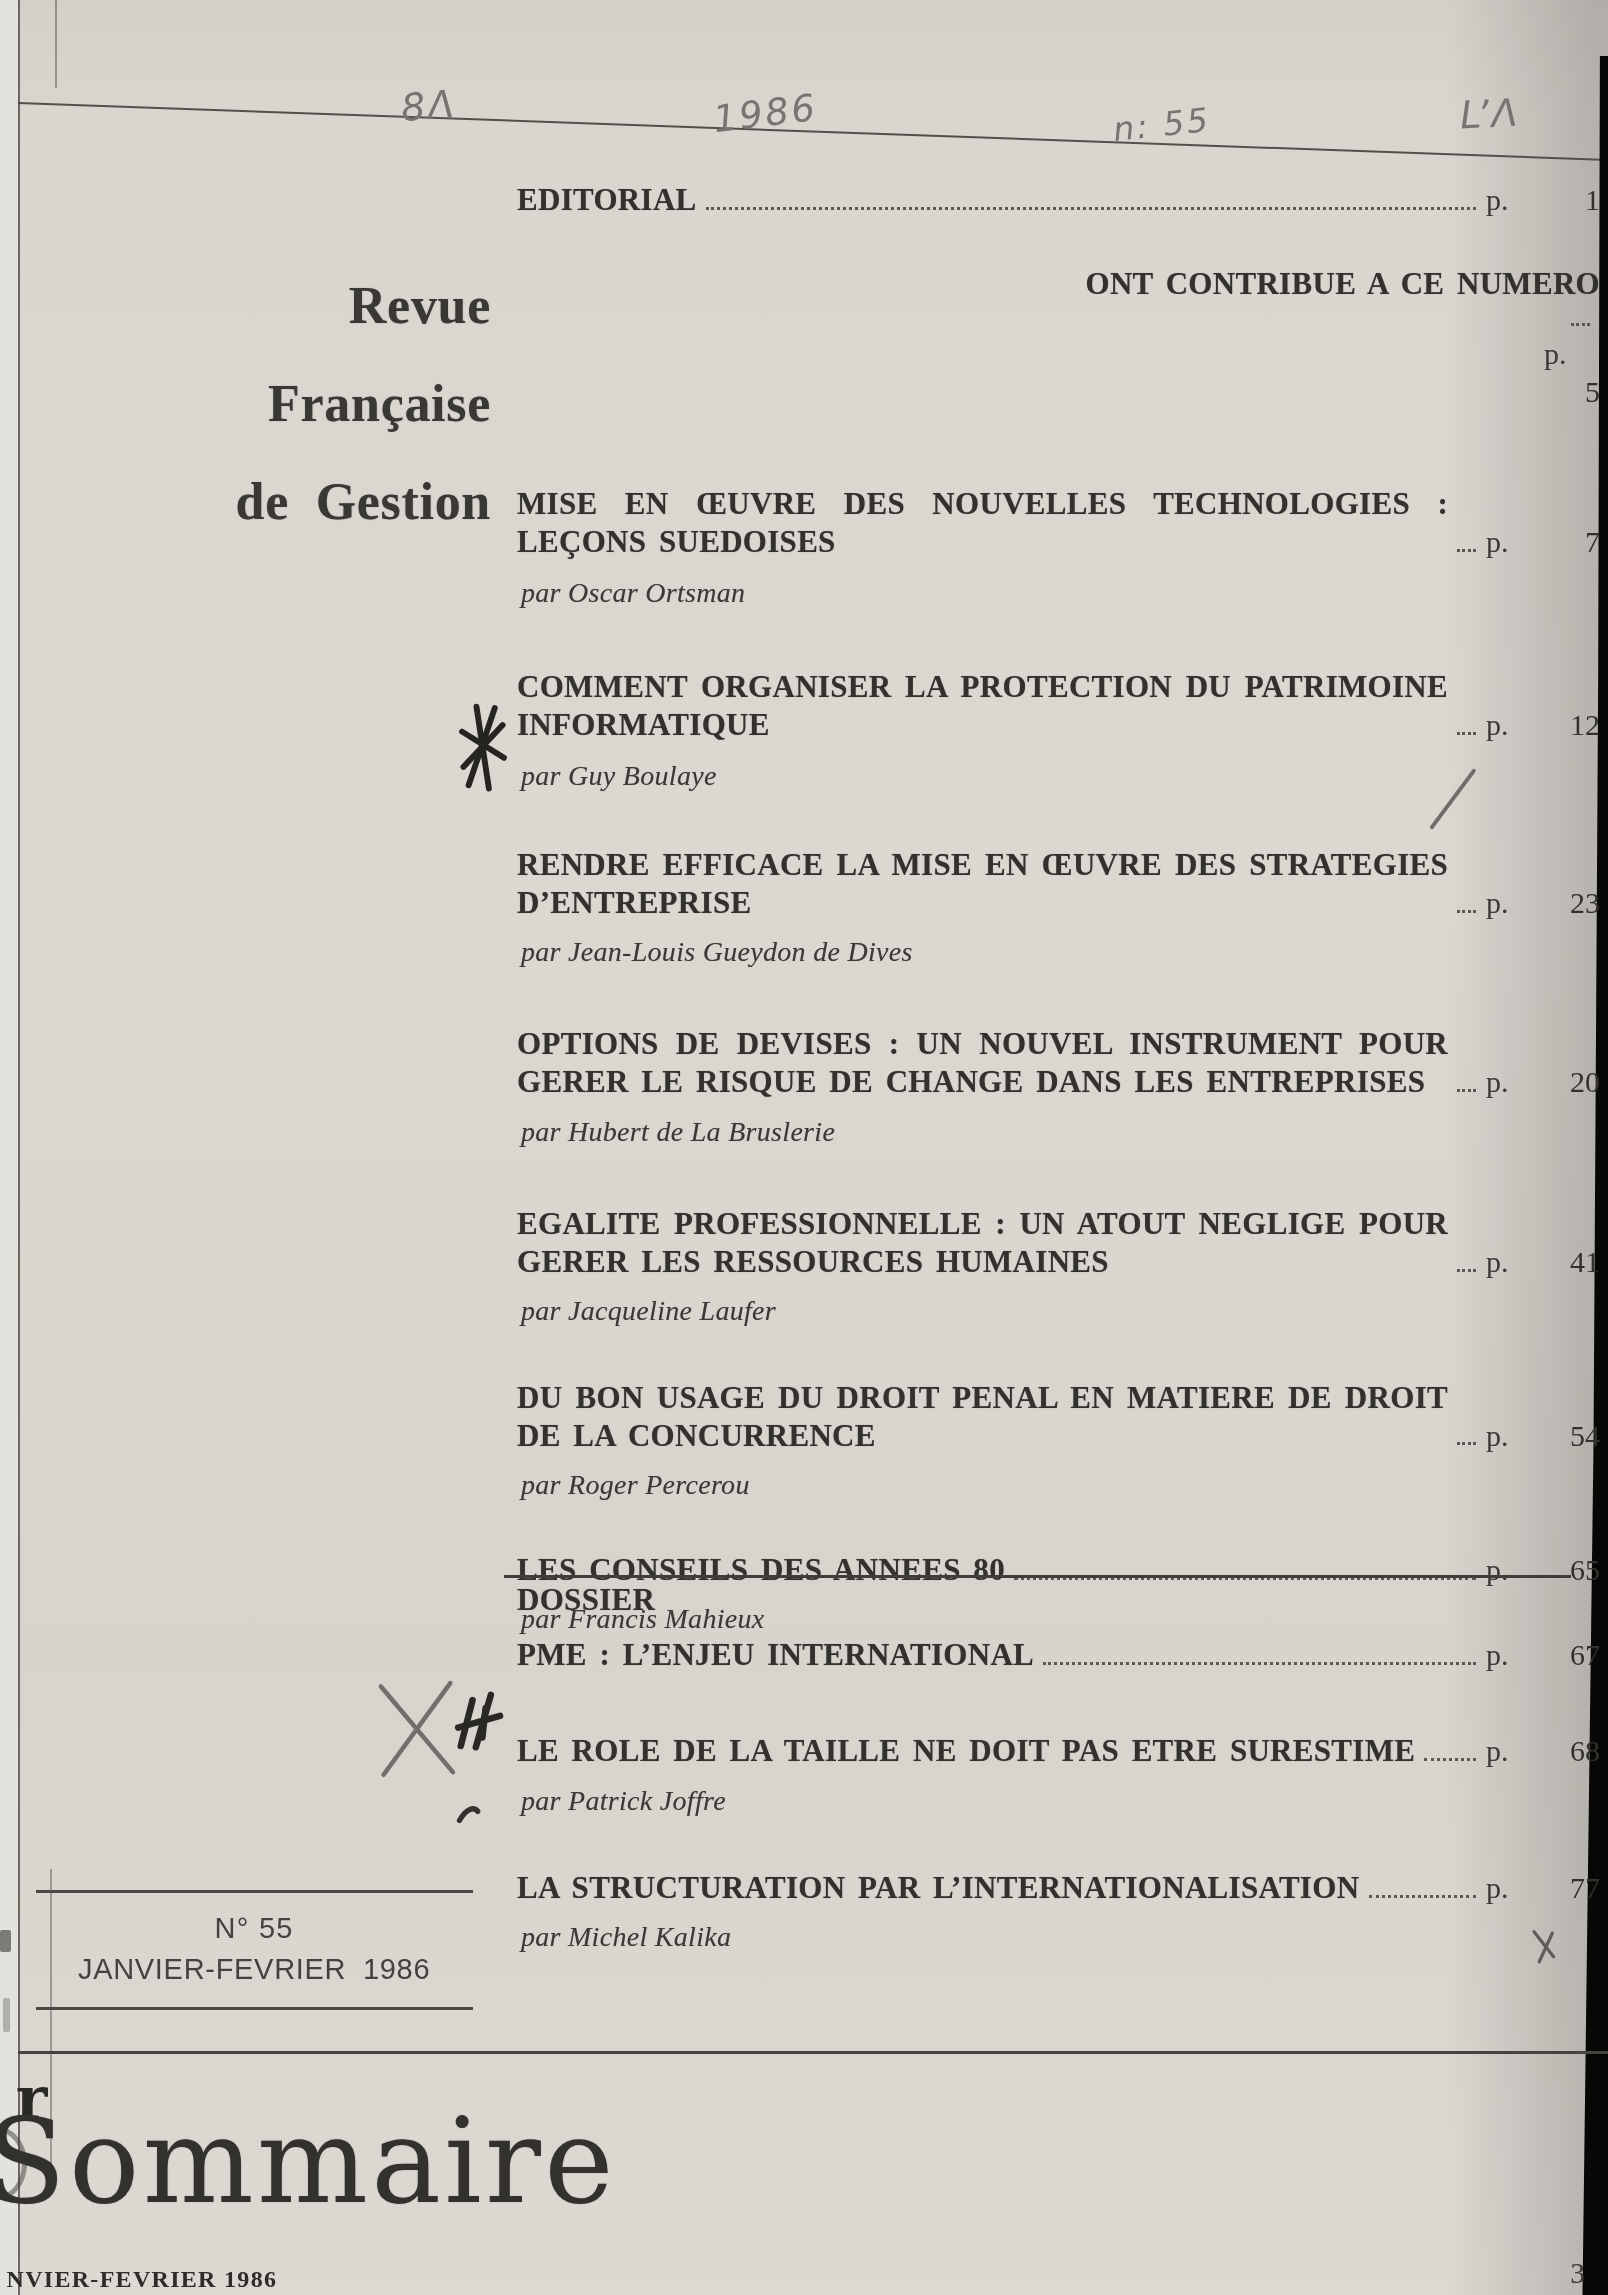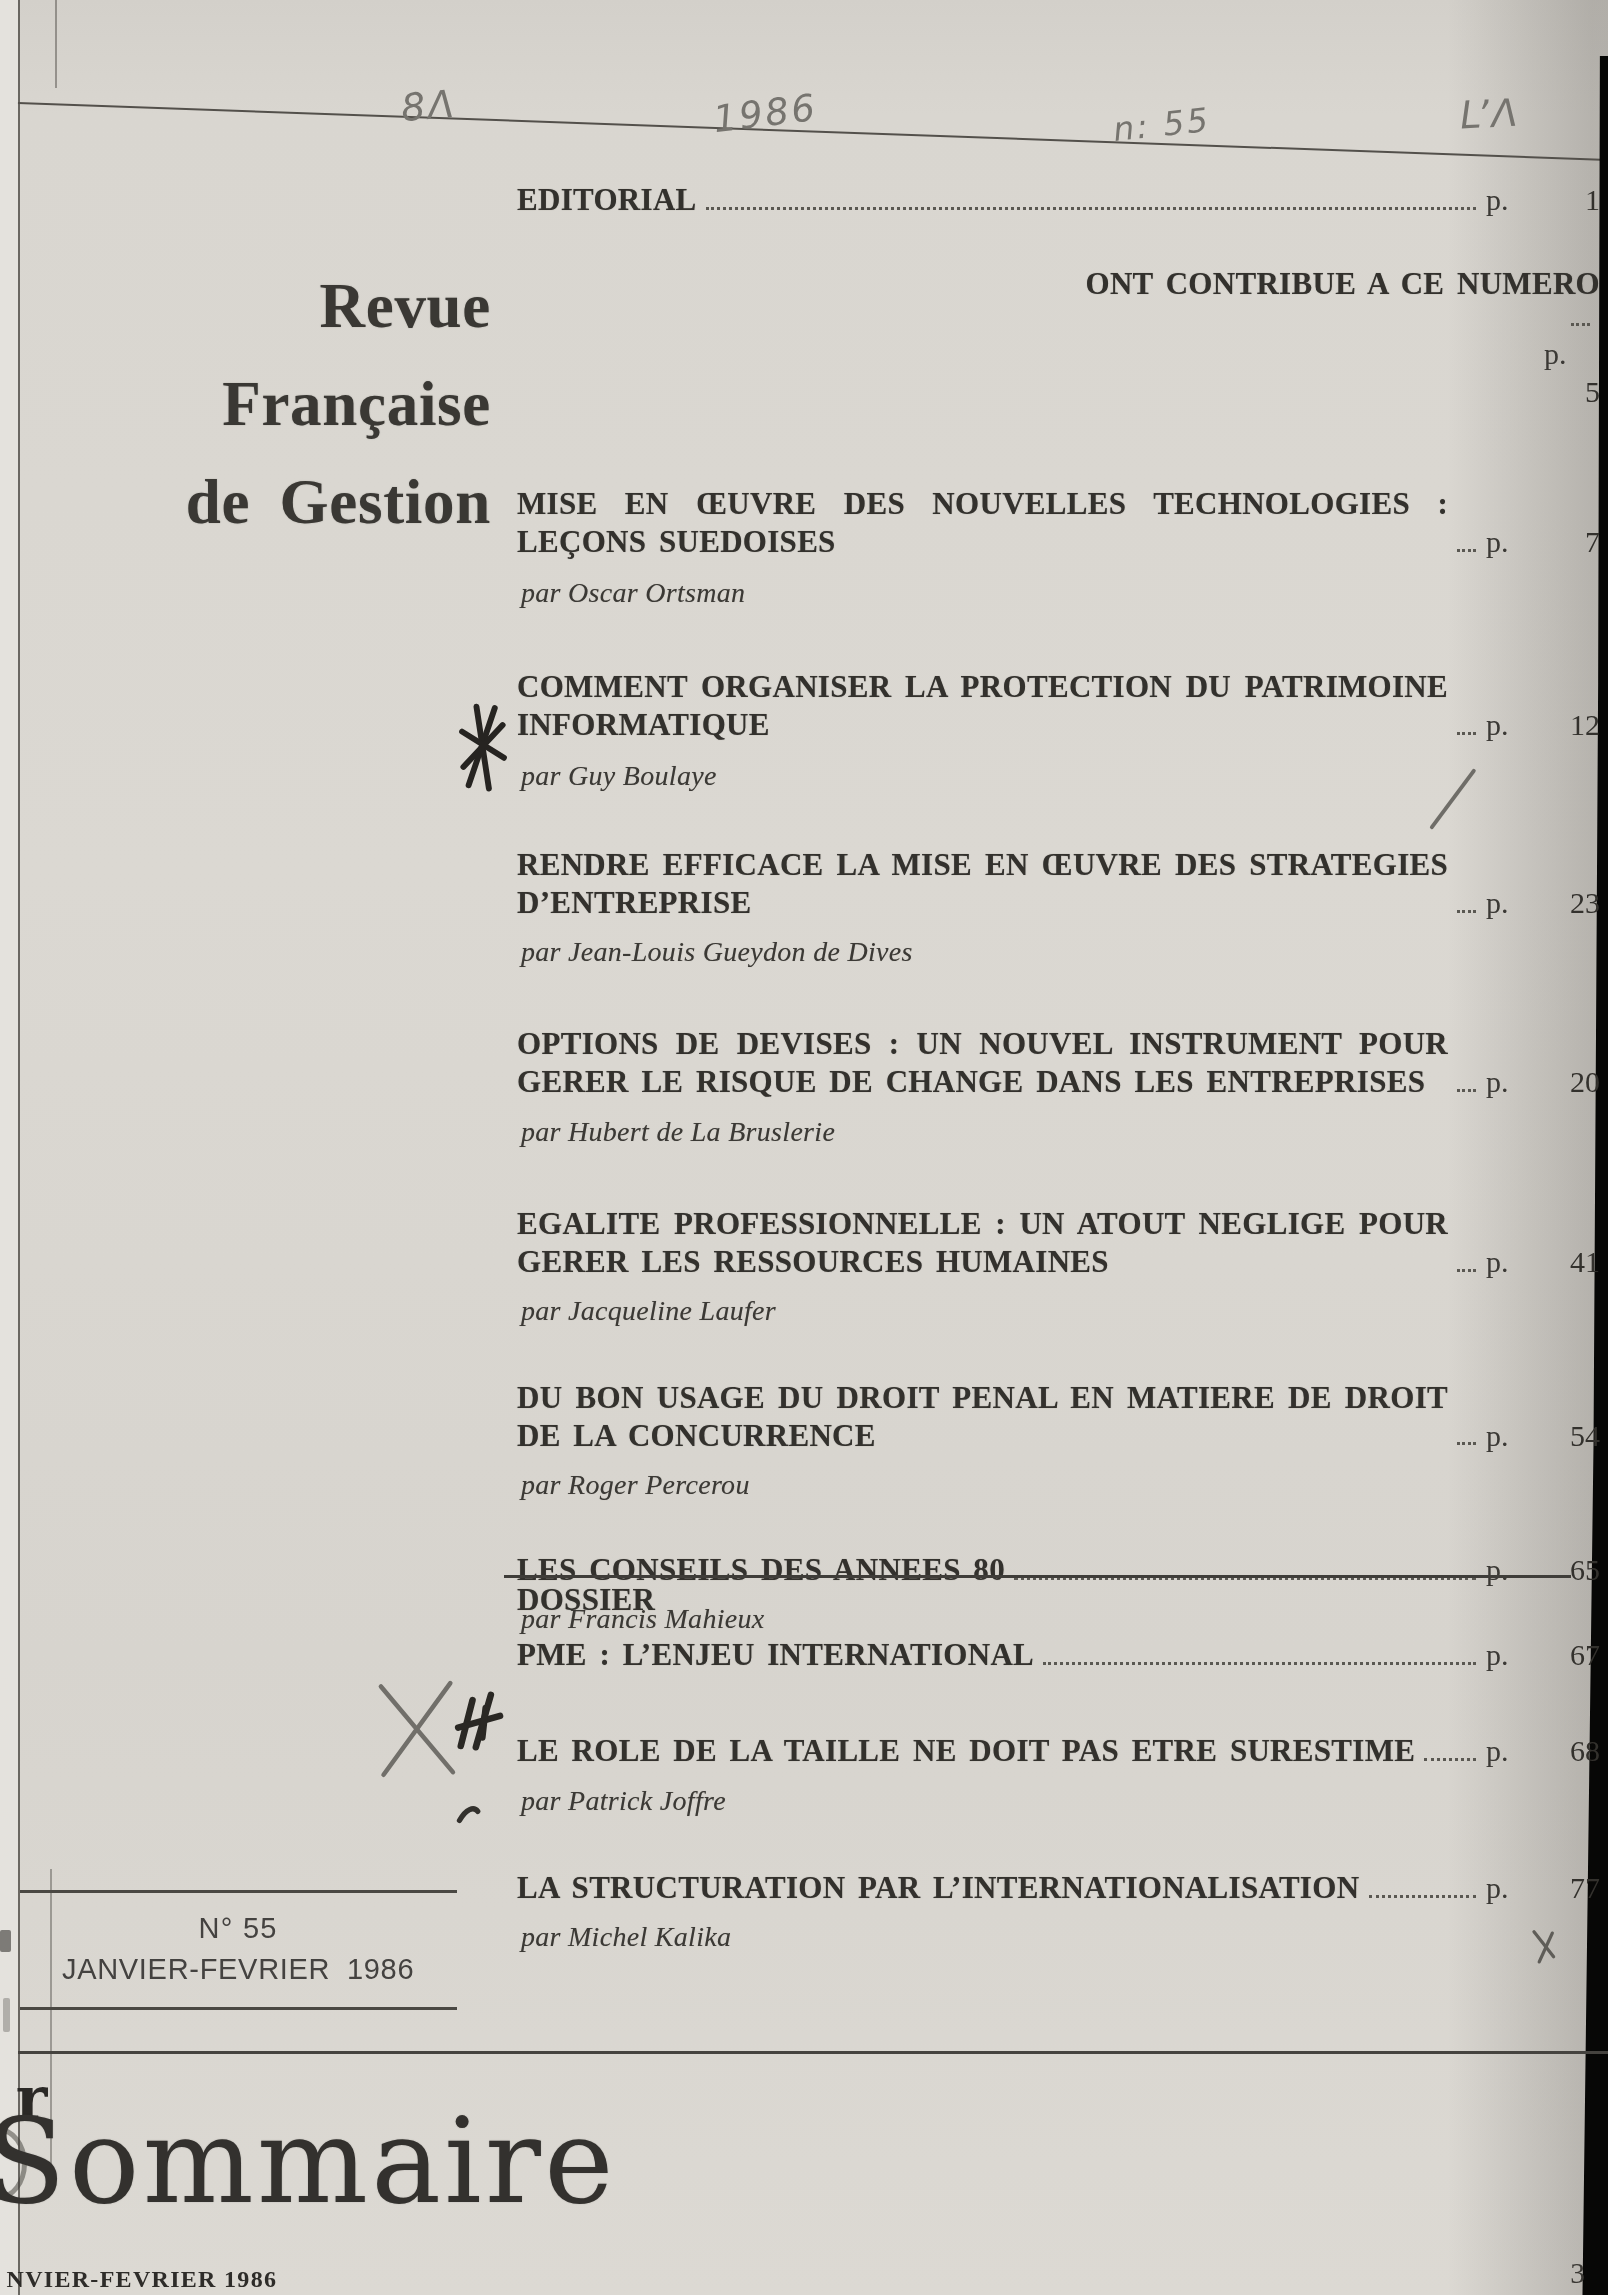--- a/index.html
+++ b/index.html
@@ -18,38 +18,38 @@
   .sep{position:absolute; left:504px; top:1575px; width:1067px; height:3.3px; background:#3f3d39;}
   .rightedge{position:absolute; right:0; top:56px; bottom:0; width:29px; background:#070706;
     clip-path:polygon(72% 0, 100% 0, 100% 100%, 12% 100%, 50% 62%, 66% 28%);}
 
   
   .hand{position:absolute; font-family:"DejaVu Sans", sans-serif; font-style:italic;
     color:#76746f; letter-spacing:2.6px;}
 
   
   .jtitle{position:absolute; left:98px; top:257px; width:393px; text-align:right;
-    font-weight:bold; font-size:63px; line-height:98px; color:#3a3834;
+    font-weight:bold; font-size:52px; line-height:98px; color:#3a3834;
     letter-spacing:0.7px; text-shadow:0 0 1.3px rgba(58,56,52,.35);}
 
   
   .toc{position:absolute; left:517px; top:181px; width:1083px;}
   .row{display:flex; align-items:flex-end;}
   .etitle{font-weight:bold; font-size:31px; line-height:38px; max-width:1021px;
     text-align:justify; letter-spacing:0.3px; word-spacing:4.6px; color:#33312d;
     text-shadow:0 0 1px rgba(51,49,45,.4); flex:0 1 auto;}
   .leader{flex:1 1 19.6px; min-width:18.3px; border-bottom:3.3px dotted #5a5852; margin:0 10.5px 9.2px 9.2px; height:0;}
   .pp{width:56px; font-size:30px; line-height:38px; color:#3b3935; flex:0 0 auto; text-align:left;}
   .num{width:58px; font-size:30px; line-height:38px; color:#33312d; flex:0 0 auto; text-align:right;}
   .author{font-style:italic; font-size:28px; line-height:29px; color:#3b3935; margin-left:3.9px;
     letter-spacing:0.3px; text-shadow:0 0 0.7px rgba(59,57,53,.35);}
 
   
   .issuebox{position:absolute; left:19.6px; top:1890px; width:437px; text-align:center;
-    font-family:"Liberation Sans", sans-serif; color:#444240;}
+    font-family:"Liberation Sans", sans-serif; color:#444240;padding-left:16px;}
   .issuebox .rule{height:2.6px; background:#4a4843;}
   .issuebox .n{font-size:29px; margin-top:19.6px; letter-spacing:1.3px;}
   .issuebox .d{font-size:29px; margin-top:7.9px; margin-bottom:21px; letter-spacing:0.7px; word-spacing:7.9px;}
 
   
   .sommaire{position:absolute; left:-14.4px; top:2093px; font-family:"DejaVu Serif", serif;
     font-size:117px; letter-spacing:3.3px; color:#33312e; text-shadow:0 0 1.3px rgba(51,49,46,.3);}
   .edgeglyph{position:absolute; left:15.7px; top:2063px; font-family:"DejaVu Serif", serif;
     font-weight:bold; font-size:60px; color:#2b2926;}
   .arc{position:absolute; left:-30px; top:2127px; width:47px; height:63px;

